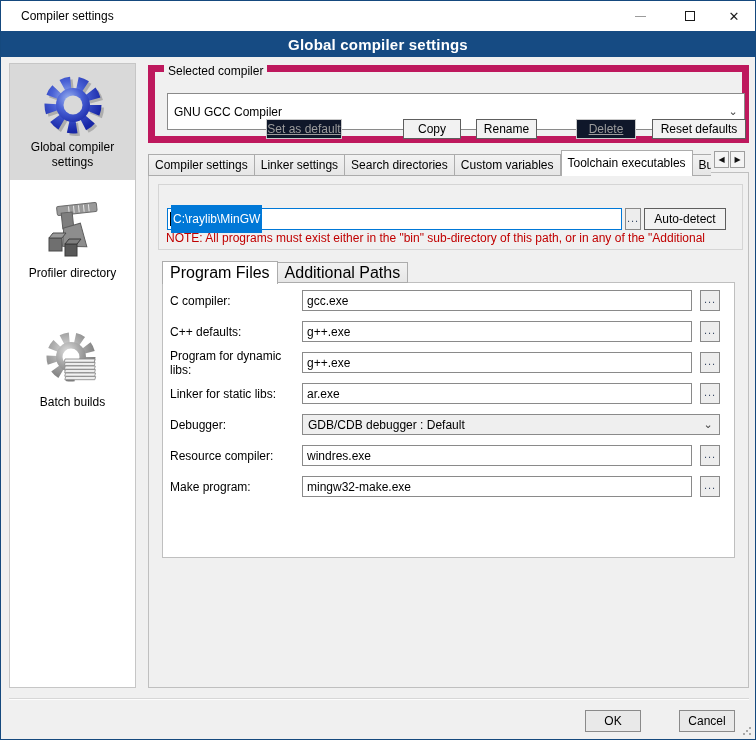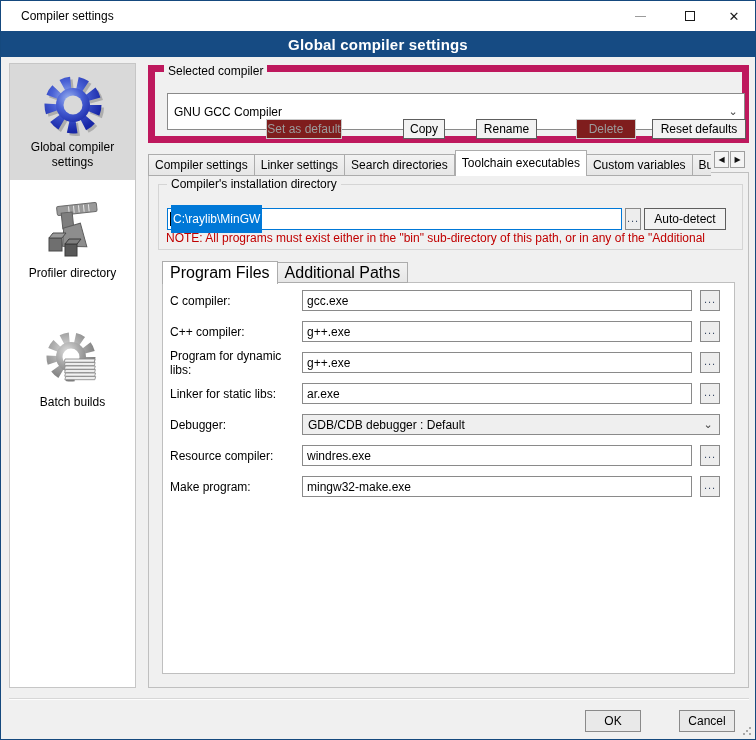--- a/index.html
+++ b/index.html
@@ -42,23 +42,23 @@
   .groupbox > .gb-label { position:absolute; top:-8px; left:9px; background:#F0F0F0; padding:0 4px; font-size:12px; }
   .grp-selcomp { left:147px; top:64px; width:601px; height:78px; }
 
   .combo { position:absolute; background:#FFF; border:1px solid #8A8A8A; display:flex; align-items:center; }
   .combo .val { padding-left:6px; flex:1; white-space:nowrap; overflow:hidden; }
   .combo .chev { width:22px; text-align:center; color:#444; font-size:11px; }
   .combo-main { left:12px; top:21px; width:578px; height:37px; }
 
   .pushbtn { position:absolute; height:20px; border:1px solid #5E5E5E; background:#F2F2F2;
              font-family:"Liberation Sans", sans-serif; font-size:12px; color:#000; text-align:center; line-height:18px; cursor:default; }
-  .pushbtn.disabled { background:#7f1d1d; border-color:#C9C9C9; color:#9C9C9C; }
+  .pushbtn.disabled { background:#0f172a; border-color:#C9C9C9; color:#9C9C9C;text-decoration:underline; }
   .b-setdef { left:111px; top:47px; width:76px; }
-  .b-copy   { left:248px; top:47px; width:42px; }
+  .b-copy   { left:248px; top:47px; width:58px; }
   .b-rename { left:321px; top:47px; width:61px; }
   .b-delete { left:401px; top:47px; width:60px;margin-left:20px; }
   .b-reset  { left:497px; top:47px; width:94px; }
 
   
   .tabstrip { position:absolute; left:147px; top:148px; width:601px; height:24px; z-index:3; }
   .tabsclip { position:absolute; left:0; top:0; width:563px; height:27px; overflow:hidden; display:flex; align-items:flex-end; }
   .tab { height:22px; padding:0 6px; line-height:21px; font-size:12px; white-space:nowrap;
          background:linear-gradient(#F2F2F2,#E6E6E6); border:1px solid #ACACAC; border-left-width:0; cursor:default; }
   .tab:first-child { border-left-width:1px; }
@@ -87,21 +87,21 @@
 
   .notetext { position:absolute; left:7px; top:46px; width:572px; white-space:nowrap; overflow:hidden;
               color:#C00000; font-size:12px; }
 
   
   .innertabs { position:absolute; left:13px; top:87px; display:flex; align-items:flex-end; z-index:2; }
   .itab { height:21px; padding:0 7px; line-height:20px; font-size:16px; white-space:nowrap;
           background:linear-gradient(#F2F2F2,#E6E6E6); border:1px solid #ACACAC; cursor:default; }
   .itab.active { background:#FFF; height:23px; line-height:22px; border-bottom:none; position:relative; top:1px; }
   .itab.inactive { border-left-width:0; }
-  .innerpanel { position:absolute; left:13px; top:109px; width:573px; height:392px;
+  .innerpanel { position:absolute; left:13px; top:109px; width:573px; height:276px;
                 background:#FFF; border:1px solid #BFBFBF; padding:7px 14px 0 7px; }
 
   .frow { display:flex; align-items:center; height:21px; margin-bottom:10px; }
   .frow .flabel { width:132px; font-size:12px; flex:0 0 132px; }
   .frow input.fval { width:390px; height:21px; border:1px solid #8A8A8A; background:#FFF; padding:0 4px;
                      font-family:"Liberation Sans", sans-serif; font-size:12px; color:#000; }
   .frow .fbrowse { width:20px; height:21px; margin-left:8px; border:1px solid #8A8A8A; background:#EDEDED;
                    text-align:center; line-height:17px; font-size:11px; color:#3A4A66; letter-spacing:1px; }
   .frow .fcombo { width:418px; height:21px; border:1px solid #8A8A8A; background:#EFEFEF;
                   display:flex; align-items:center; }
@@ -221,38 +221,37 @@
     <div class="pushbtn b-rename">Rename</div>
     <div class="pushbtn disabled b-delete">Delete</div>
     <div class="pushbtn b-reset">Reset defaults</div>
   </div>
 
   <div class="tabstrip">
     <div class="tabsclip">
       <div class="tab">Compiler settings</div>
       <div class="tab">Linker settings</div>
       <div class="tab">Search directories</div>
+      <div class="tab">Custom variables</div>
       <div class="tab active">Toolchain executables</div>
-      <div class="tab">Custom variables</div>
       <div class="tab">Builc</div>
     </div>
     <div class="tabarrows">
       <div class="tabarrow">
           <span>◀</span>
         </div>
       <div class="tabarrow">
           <span>▶</span>
         </div>
     </div>
   </div>
 
   <div class="mainpanel">
 
     <div class="grp-install">
-      <span class="gb-label">Compiler's installation directory</span>
       <div class="pathinput">
         <span class="caret"></span>
         <span class="sel">C:\raylib\MinGW</span>
       </div>
       <div class="smallbrowse b-pathbrowse">...</div>
       <div class="pushbtn b-autodetect">Auto-detect</div>
       <div class="notetext">NOTE: All programs must exist either in the "bin" sub-directory of this path, or in any of the "Additional</div>
     </div>
 
     <div class="innertabs">
@@ -262,21 +261,21 @@
 
     <div class="innerpanel">
 
       <div class="frow">
         <span class="flabel">C compiler:</span>
         <input class="fval" readonly="" value="gcc.exe" style="">
         <div class="fbrowse">...</div>
       </div>
 
       <div class="frow">
-        <span class="flabel">C++ compiler:</span>
+        <span class="flabel">C++ defaults:</span>
         <input class="fval" readonly="" value="g++.exe" style="">
         <div class="fbrowse">...</div>
       </div>
 
       <div class="frow">
         <span class="flabel">Program for dynamic libs:</span>
         <input class="fval" readonly="" value="g++.exe" style="">
         <div class="fbrowse">...</div>
       </div>
 

